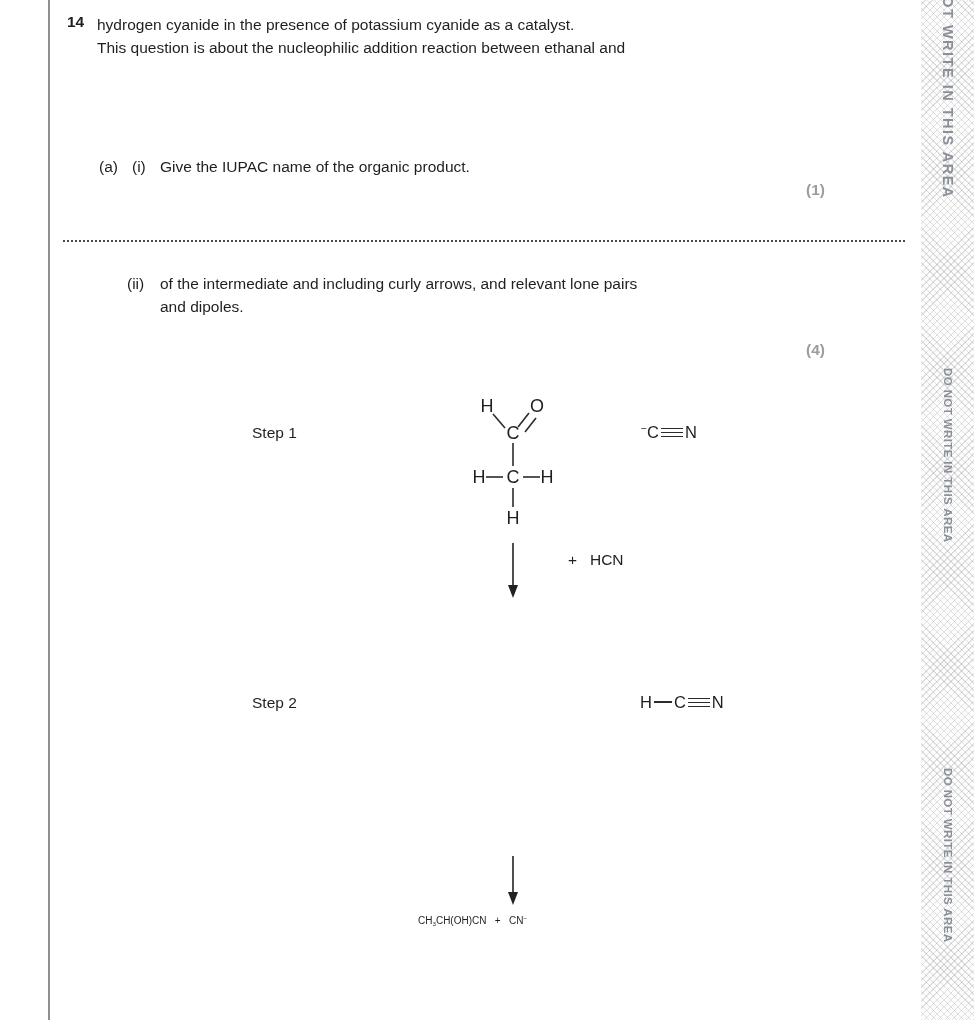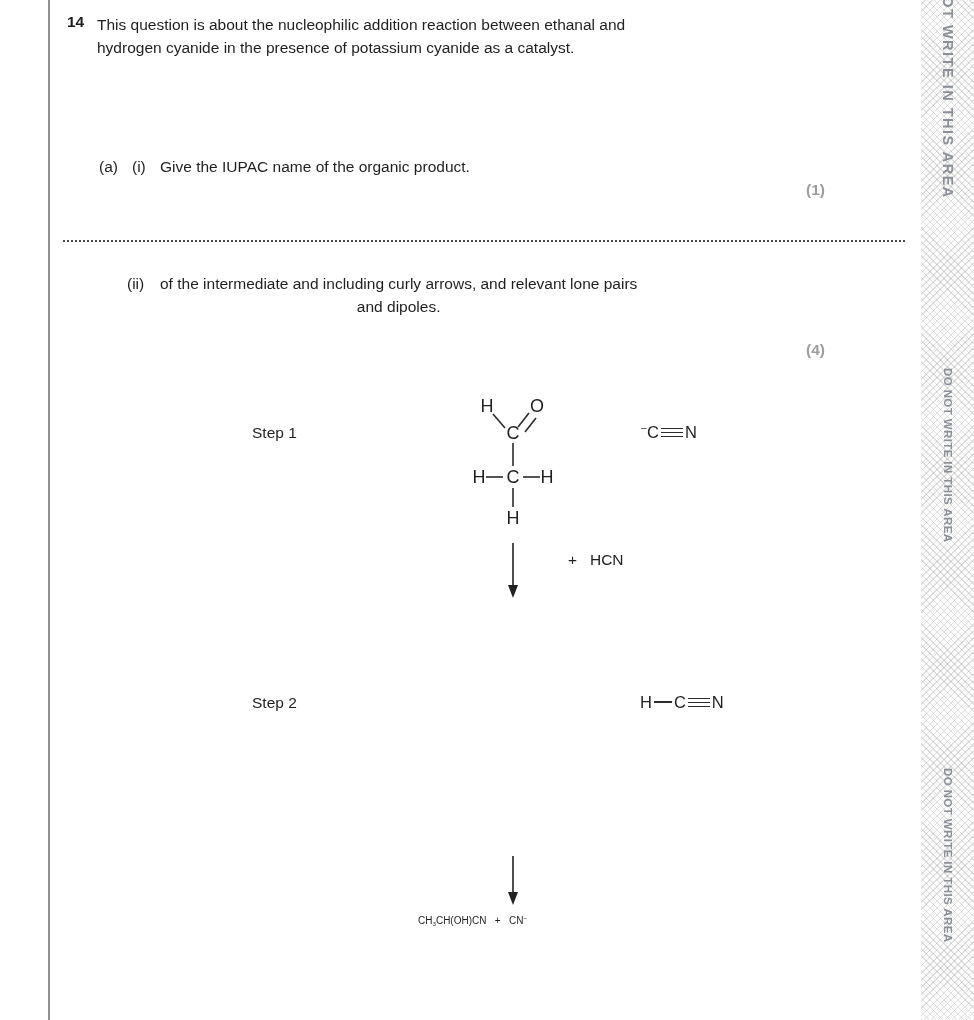--- a/index.html
+++ b/index.html
@@ -29,21 +29,21 @@
   .intro{left:97px;top:13px;font-size:15.5px;line-height:23px;}
   .equation{left:334px;top:106px;font-size:15.5px;white-space:pre;}
   .parta-row{left:99px;top:158px;font-size:15.5px;}
   .parta-row .lbl-a{position:absolute;left:0;top:0;}
   .parta-row .lbl-i{position:absolute;left:33px;top:0;}
   .parta-row .q{position:absolute;left:61px;top:0;white-space:nowrap;}
   .mark{font-size:15.5px;font-weight:bold;color:#9c9c9c;}
   .mark1{left:806px;top:181px;}
   .mark4{left:806px;top:341px;}
   .dotline{left:63px;top:240px;width:842px;height:0;border-bottom:2px dotted #4a4a4a;}
-  .partii{left:127px;top:272px;font-size:15.5px;line-height:23px;text-align:center;}
+  .partii{left:127px;top:272px;font-size:15.5px;line-height:23px;}
   .partii .lbl{position:absolute;left:0;top:0;}
   .partii .lines{margin-left:33px;white-space:nowrap;}
   .steplabel{font-size:15.5px;}
   .step1{left:252px;top:424px;}
   .step2{left:252px;top:694px;}
   
   .formula{font-size:16.5px;white-space:pre;}
   .cyanide{left:641px;top:423px;}
   .hcn-mol{left:640px;top:693px;}
   .plus-hcn{left:533px;top:551px;font-size:15.5px;white-space:pre;margin-left:35px;}
@@ -63,22 +63,22 @@
 </style>
 </head>
 <body>
 
 <div class="page">
 
   <div class="page-edge-line"></div>
 
   <div class="abs qnum">14</div>
   <div class="abs intro">
+    <div>hydrogen cyanide in the presence of potassium cyanide as a catalyst.</div>
     <div>This question is about the nucleophilic addition reaction between ethanal and</div>
-    <div>hydrogen cyanide in the presence of potassium cyanide as a catalyst.</div>
   </div>
 
 
   <div class="abs parta-row">
     <span class="lbl-a">(a)</span>
     <span class="lbl-i">(i)</span>
     <span class="q">Give the IUPAC name of the organic product.</span>
   </div>
   <div class="abs mark mark1">(1)</div>
 

